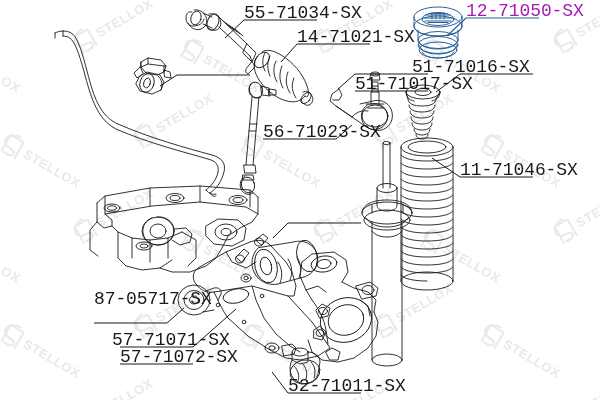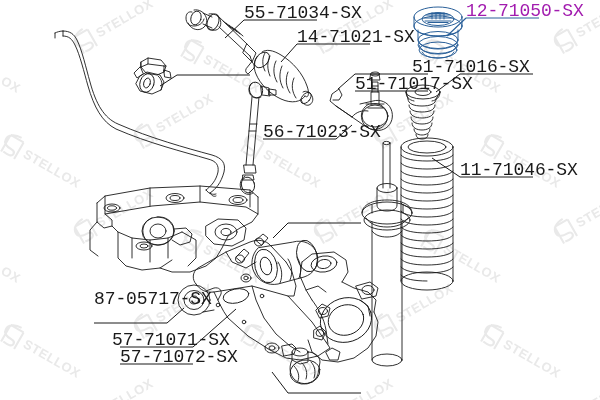--- a/index.html
+++ b/index.html
@@ -451,15 +451,16 @@
       <div class="part-label" style="left: 244px; top: 6px;">55-71034-SX</div>
       <div class="part-label highlight" style="left: 466px; top: 4px;">12-71050-SX</div>
       <div class="part-label" style="left: 297px; top: 30px;">14-71021-SX</div>
       <div class="part-label" style="left: 372px; top: 60px; margin-left: 40px;">51-71016-SX</div>
       <div class="part-label" style="left: 355px; top: 77px;">51-71017-SX</div>
       <div class="part-label" style="left: 263px; top: 125px;">56-71023-SX</div>
       <div class="part-label" style="left: 460px; top: 163px;">11-71046-SX</div>
       <div class="part-label" style="left: 94px; top: 292px;">87-05717-SX</div>
       <div class="part-label" style="left: 112px; top: 333px;">57-71071-SX</div>
       <div class="part-label" style="left: 120px; top: 350px;">57-71072-SX</div>
+      <div class="part-label" style="left: 288px; top: 379px;">52-71011-SX</div>
     </div>
 
 </div>
 
 </body></html>

